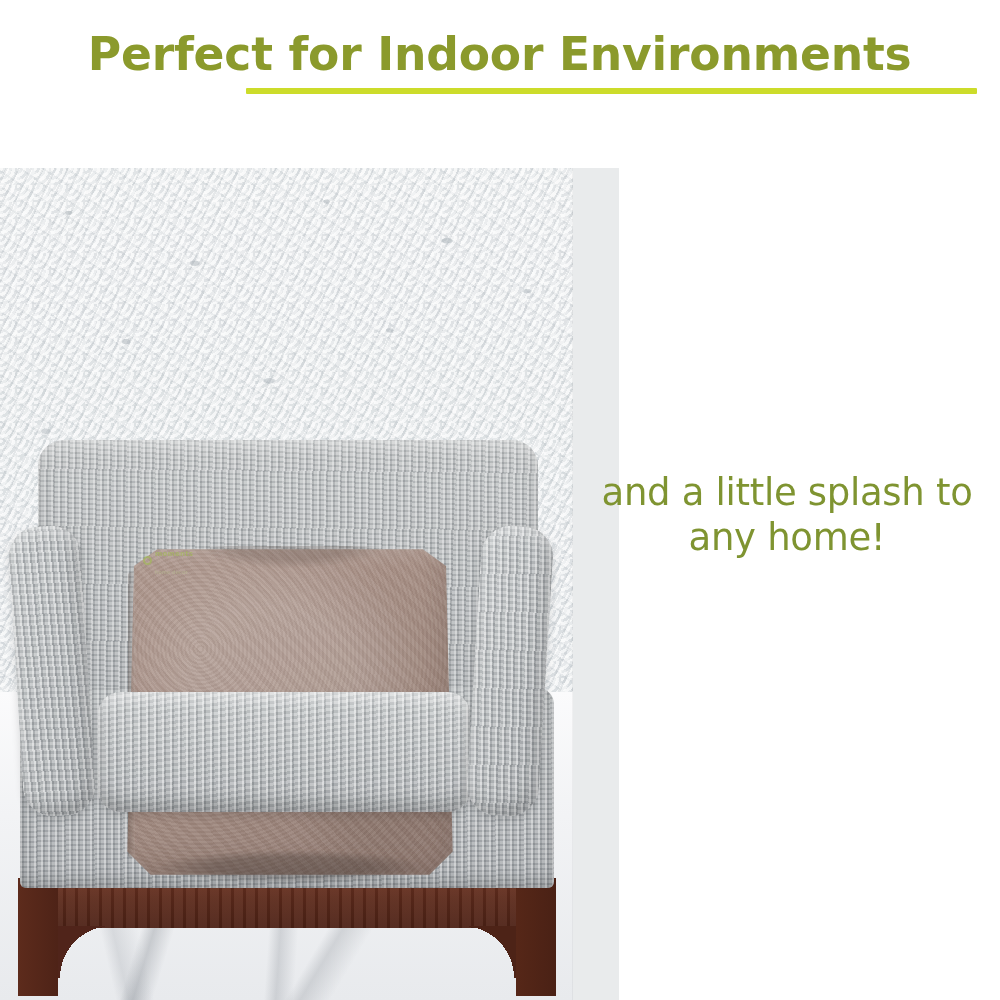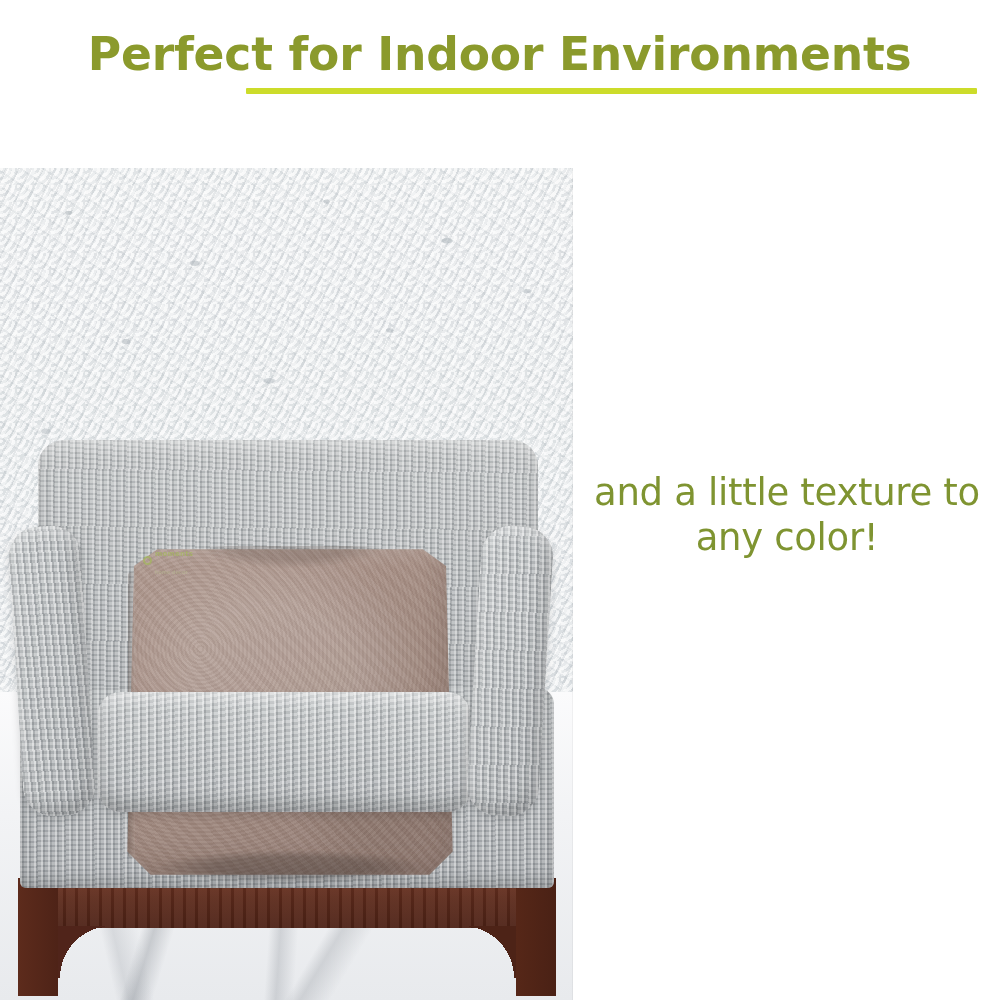--- a/index.html
+++ b/index.html
@@ -43,21 +43,21 @@
     font-size:37px;
     line-height:45px;
     color:#7f9431;
     letter-spacing:-0.3px;
   }
   .promo .l{display:block;white-space:nowrap;}
 
   
   .photo{
     position:absolute;left:0;top:168px;width:573px;height:832px;
-    overflow:hidden;background:#e9ebec;
+    overflow:hidden;background:#e9ebec;padding-left:46px;
   }
 
   
   .wall{
     position:absolute;left:0;top:0;width:573px;height:560px;
     background:
       radial-gradient(ellipse 7px 4px at 12% 8%, rgba(170,178,183,.55) 0 45%, rgba(0,0,0,0) 60%),
       radial-gradient(ellipse 9px 5px at 34% 17%, rgba(168,176,182,.5) 0 45%, rgba(0,0,0,0) 62%),
       radial-gradient(ellipse 6px 4px at 57% 6%, rgba(172,180,186,.5) 0 45%, rgba(0,0,0,0) 62%),
       radial-gradient(ellipse 10px 5px at 78% 13%, rgba(166,175,181,.5) 0 45%, rgba(0,0,0,0) 62%),
@@ -255,17 +255,17 @@
       <span>
         <span class="wm-text">moments</span><br>
         <span class="wm-sub">home decor</span>
       </span>
     </div>
 
     <div class="panel-edge"></div>
   </div>
 
   <div class="promo">
-    <span class="l">and a little texture to</span>
-    <span class="l">any color!</span>
+    <span class="l">and a little splash to</span>
+    <span class="l">any home!</span>
   </div>
 
 </div>
 
 </body></html>

